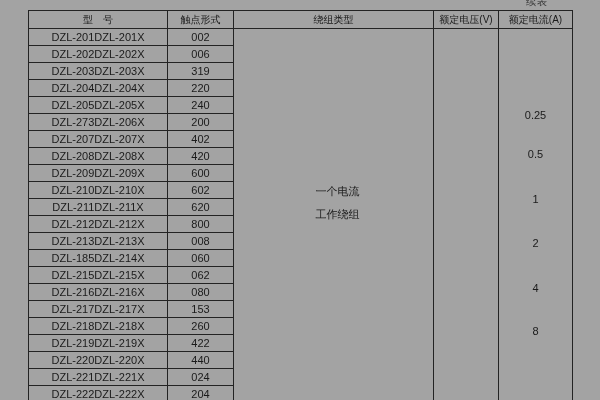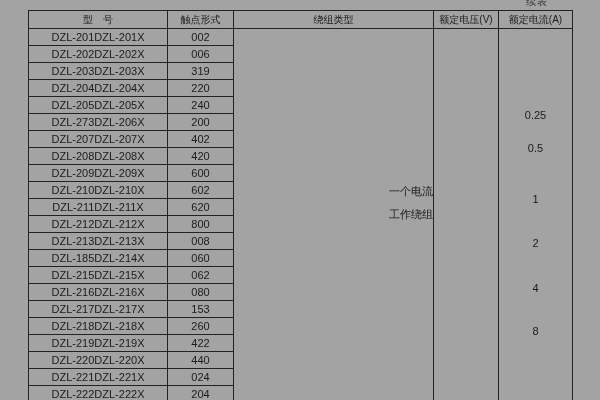--- a/index.html
+++ b/index.html
@@ -17,21 +17,21 @@
   }
   table.spec th,table.spec td{
     border:1px solid #232323;padding:0;text-align:center;vertical-align:middle;
     overflow:hidden;white-space:nowrap;
   }
   table.spec th{height:17px;font-weight:normal;font-size:10px;}
   table.spec td{height:16px;}
   td.model-cell .pair{display:flex;justify-content:center;gap:0;}
   td.merged{position:relative;}
   .winding-block{
-    position:absolute;left:8px;right:0;top:151px;line-height:23px;text-align:right;
+    position:absolute;left:8px;right:0;top:151px;line-height:23px;text-align:center;
   }
   .current-val{
     position:absolute;left:50%;transform:translate(-50%,-50%);line-height:14px;
   }
 </style>
 </head>
 <body>
 
 <div class="page">
   <div class="cont-label">续表</div>
@@ -64,21 +64,21 @@
           <td>002</td>
           <td rowspan="22" class="merged">
             <div class="winding-block">
               <div>一个电流</div>
               <div>工作绕组</div>
             </div>
           </td>
           <td rowspan="22" class="merged"></td>
           <td rowspan="22" class="merged">
             <span class="current-val" style="top: 74px; margin-top: 12px;">0.25</span>
-            <span class="current-val" style="top: 119px;">0.5</span>
+            <span class="current-val" style="top: 125px;">0.5</span>
             <span class="current-val" style="top: 170px;">1</span>
             <span class="current-val" style="top: 214px;">2</span>
             <span class="current-val" style="top: 259px;">4</span>
             <span class="current-val" style="top: 302px;">8</span>
           </td>
         </tr>
         <tr>
           <td class="model-cell">
             <div class="pair">
               <span>DZL-202</span>

